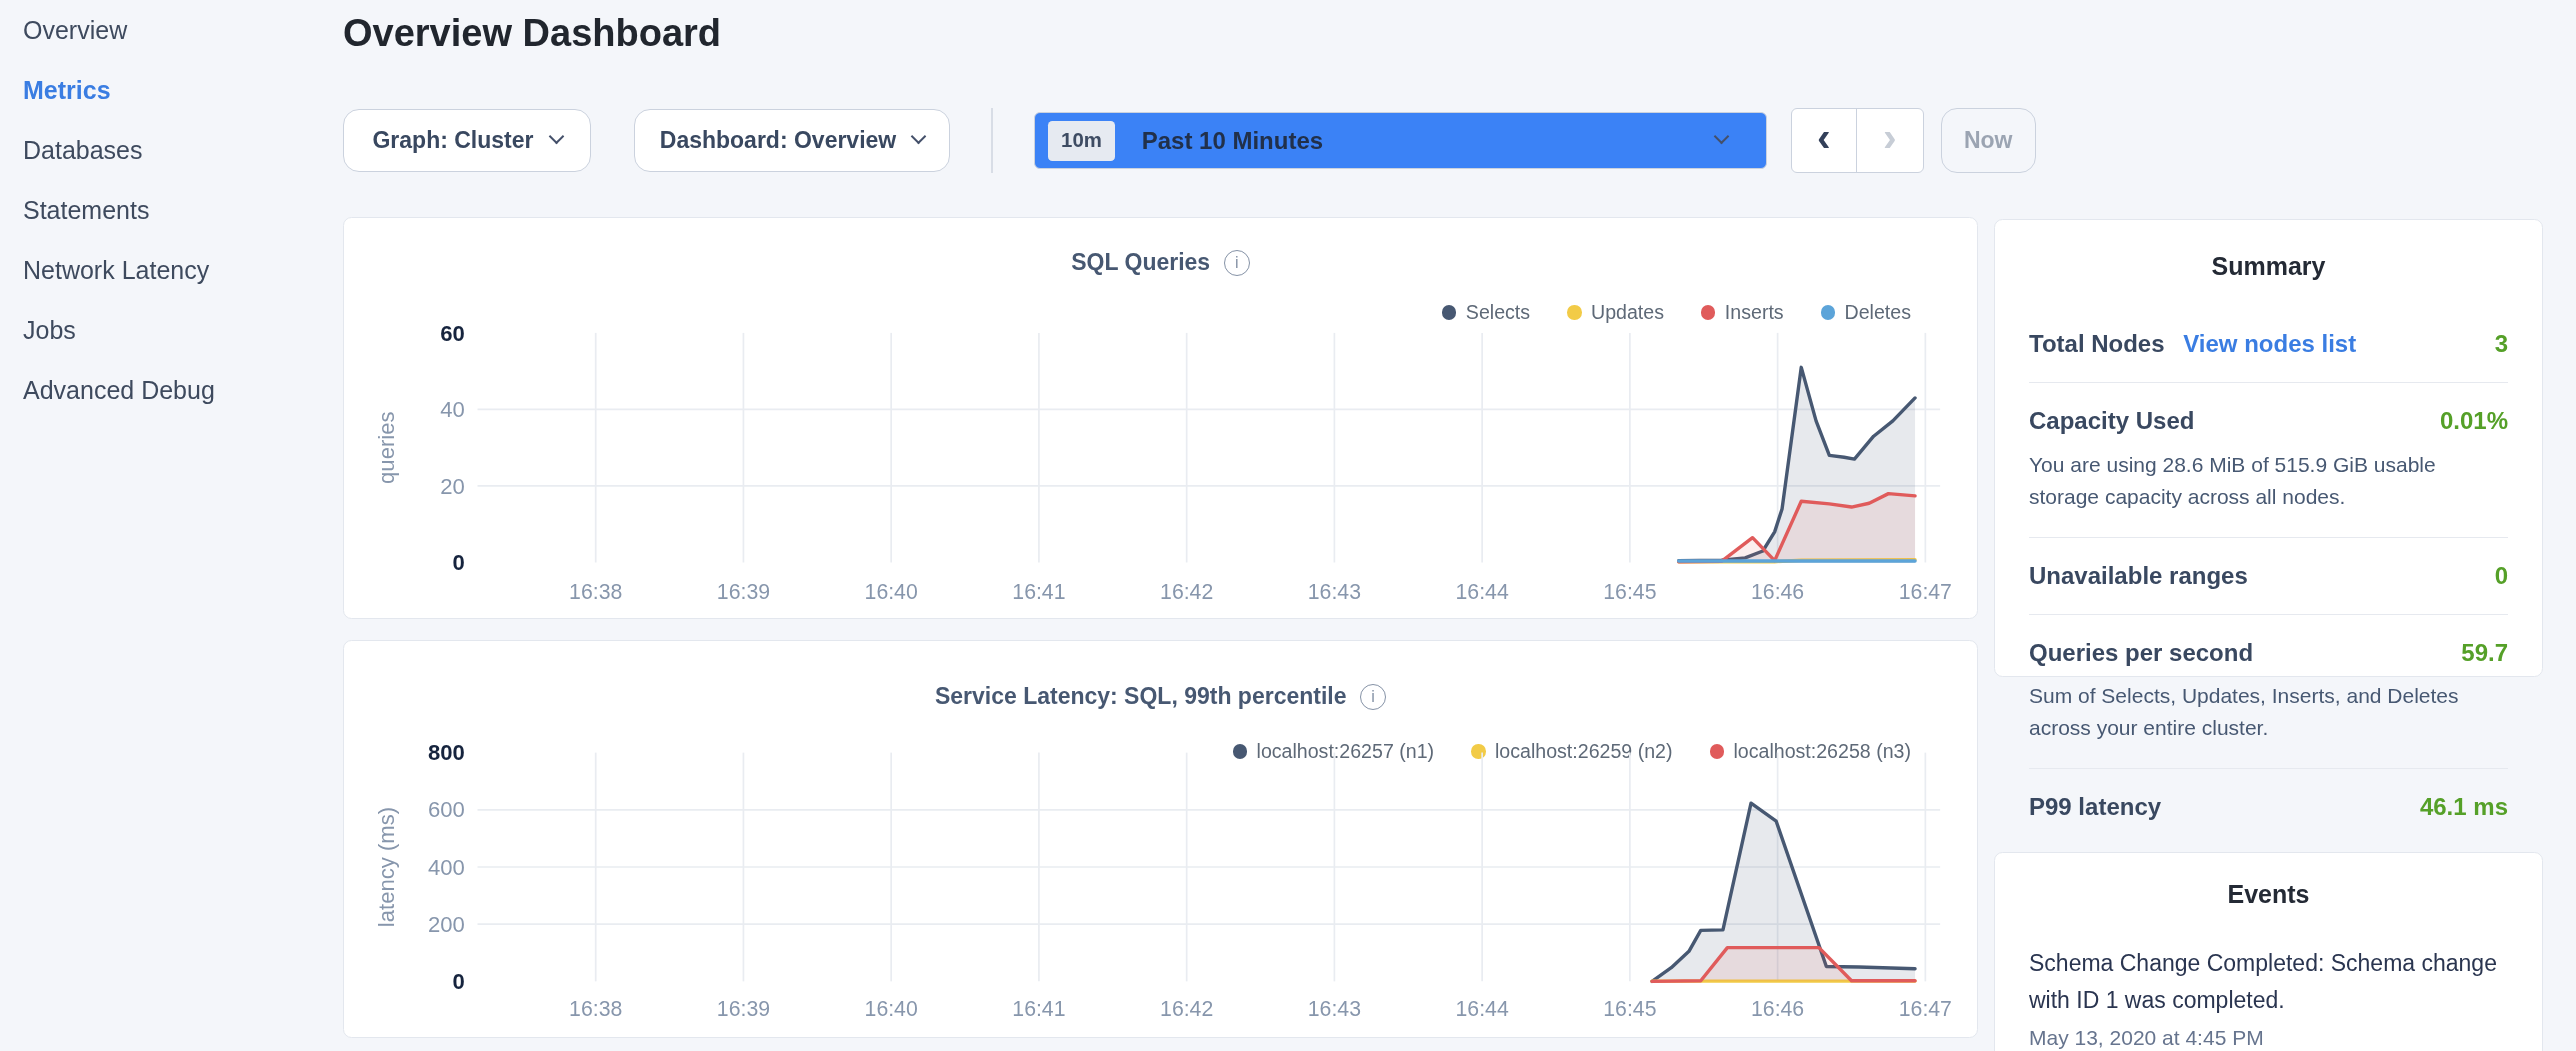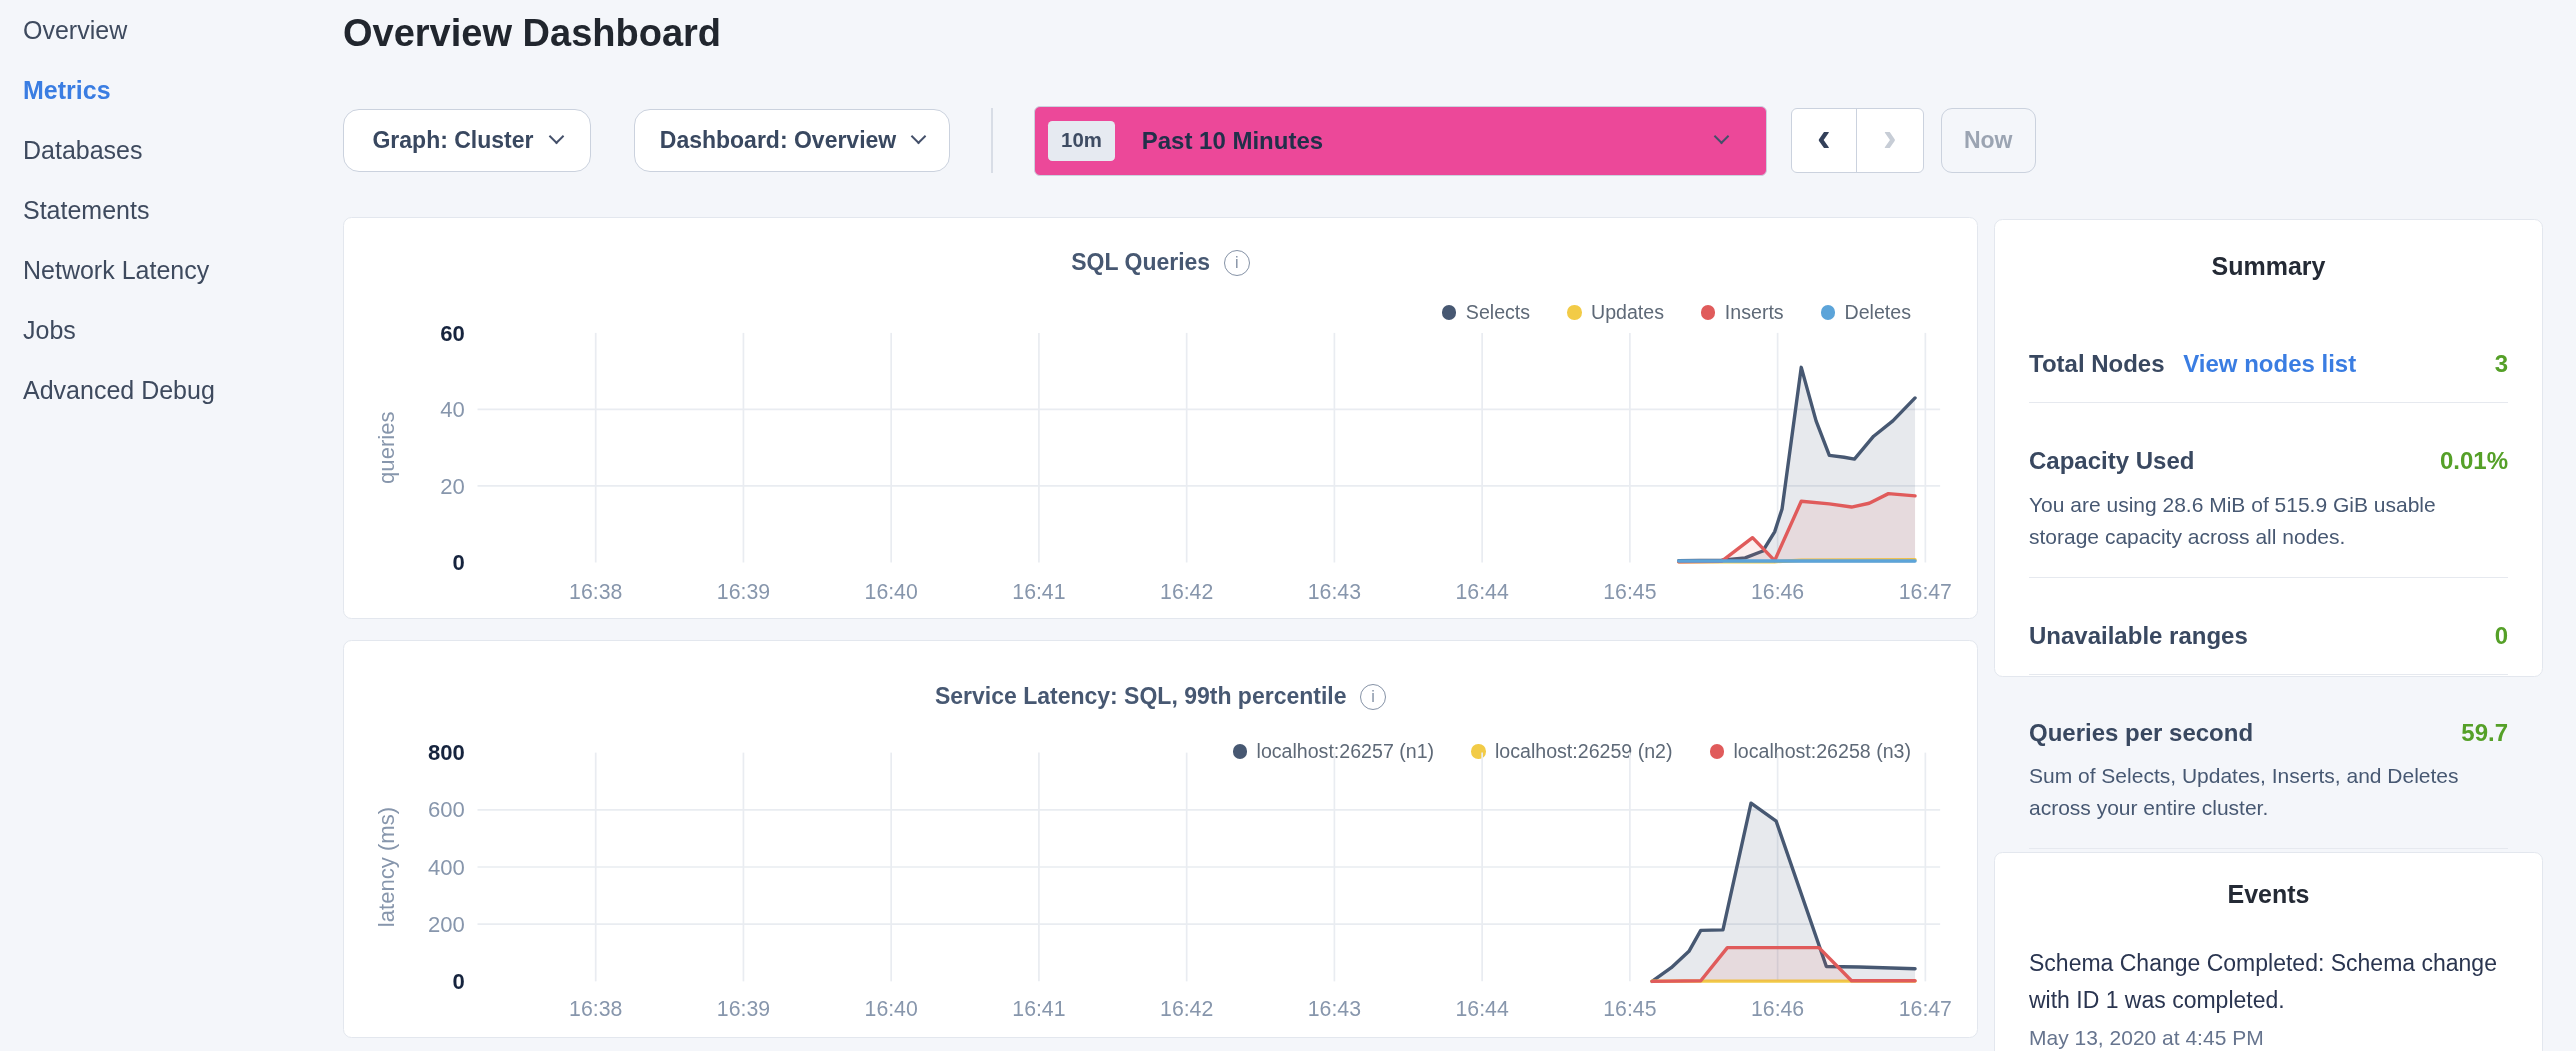--- a/index.html
+++ b/index.html
@@ -28,40 +28,40 @@
   }
   .dd-graph { width:248px; }
   .dd-dashboard { width:316px; margin-left:43px; }
   .chev {
     display:inline-block; width:11px; height:11px;
     border-right:2.6px solid #44506A; border-bottom:2.6px solid #44506A;
     transform:rotate(45deg); margin-left:17px; margin-top:-7.7px;
   }
   .toolbar-divider { width:1.7px; height:65px; background:#D8DDE6; margin-left:41px; }
   .time-widget {
-    margin-left:41px; width:733px; height:70px; background:#ec4899;
+    margin-left:41px; width:733px; height:57px; background:#3b82f6;
     border:1.7px solid #CBD2DE; border-radius:6px;
     display:flex; align-items:center; padding:0 39px 0 13.6px; cursor:pointer; position:relative;
   }
   .time-badge {
     background:#E6EAF1; border-radius:4.3px; padding:8.5px 12.8px;
     font-size:20.4px; font-weight:700; color:#3E4C63;
   }
   .time-label { margin-left:27px; font-size:24px; font-weight:700; color:#21304A; flex:1; }
   .time-widget .chev { border-color:#44506A; margin-left:0; }
   .arrow-group {
     margin-left:24px; height:65px; width:133px; background:#FFFFFF;
     border:1.7px solid #CBD2DE; border-radius:6px; display:flex; overflow:hidden;
   }
   .arrow-btn { width:50%; display:flex; align-items:center; justify-content:center;
     font-size:41px; font-weight:700; cursor:pointer; padding-bottom:5.1px; }
   .arrow-prev { color:#33405A; border-right:1.7px solid #CBD2DE; }
   .arrow-next { color:#C7CDD6; cursor:default; }
   .now-btn {
-    margin-left:17px; height:65px; width:95px; border:1.7px solid #CBD2DE; border-radius:11px;
+    margin-left:17px; height:65px; width:95px; border:1.7px solid #CBD2DE; border-radius:16px;
     display:flex; align-items:center; justify-content:center;
     font-size:23px; font-weight:700; color:#9BA4B2; cursor:default; background:transparent;
   }
   
   .card { position:absolute; background:#FFFFFF; border:1.7px solid #E3E7EE; border-radius:8.5px; }
   #card-sql { left:343px; top:217px; width:1635px; height:402px; }
   #card-lat { left:343px; top:640px; width:1635px; height:398px; }
   .chart-title-row { position:absolute; left:0; right:0; display:flex; justify-content:center; align-items:center; gap:13.6px; }
   #card-sql .chart-title-row { top:31px; }
   #card-lat .chart-title-row { top:42px; }
@@ -77,21 +77,21 @@
   .legend-item { display:flex; align-items:center; gap:9.4px; }
   .legend-dot { width:14.5px; height:14.5px; border-radius:50%; }
   .legend-label { font-size:19.6px; color:#5E6977; }
   
   #summary-card { left:1994px; top:219px; width:549px; height:458px; padding:32px 34px 0; }
   #events-card  { left:1994px; top:852px; width:549px; height:247px; padding:27px 34px 0; }
   .panel-title { text-align:center; font-size:25px; font-weight:700; color:#242A35; }
   #summary-card .panel-title { margin-bottom:49px; }
   #events-card  .panel-title { margin-bottom:36px; }
   .sum-row { display:flex; align-items:baseline; }
-  .sum-label { font-size:24px; font-weight:700; color:#394860; white-space:nowrap;margin-top:20px; }
+  .sum-label { font-size:24px; font-weight:700; color:#394860; white-space:nowrap; }
   .sum-link { font-size:24px; font-weight:700; color:#3A7DE2; margin-left:18.7px; cursor:pointer; white-space:nowrap; }
   .sum-value { margin-left:auto; font-size:24px; font-weight:700; color:#55A028; white-space:nowrap; }
   .sum-desc { font-size:21px; line-height:32px; color:#475872; margin-top:13.6px; }
   .sum-divider { border:none; border-top:1.7px solid #E6E9EF; margin:24px 0; }
   .event-text { font-size:23px; line-height:37px; color:#2A3550; }
   .event-time { font-size:21px; color:#66748E; margin-top:6.8px; }
 </style>
 </head>
 <body>
 

